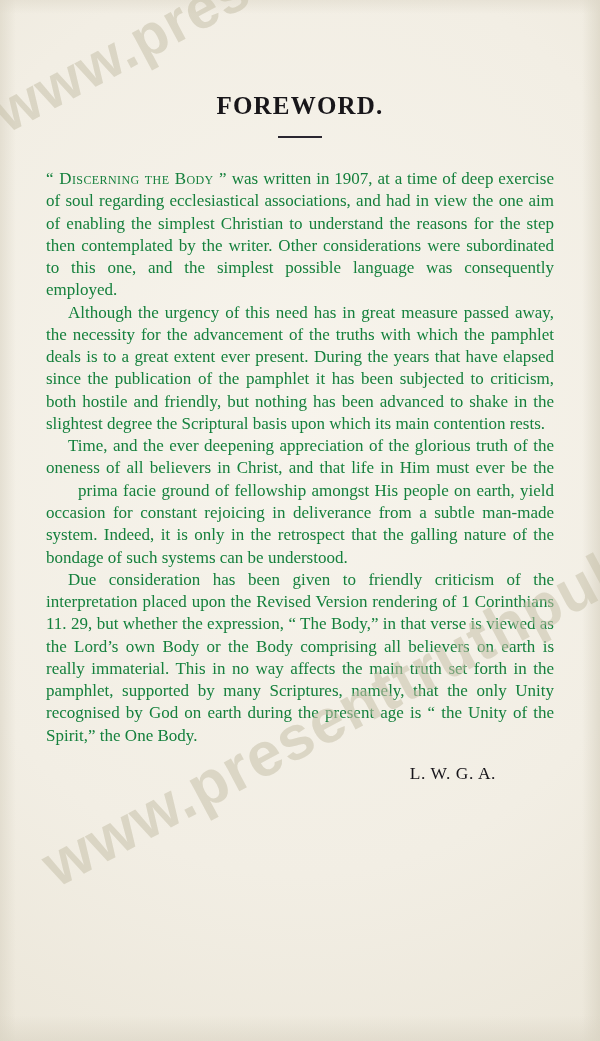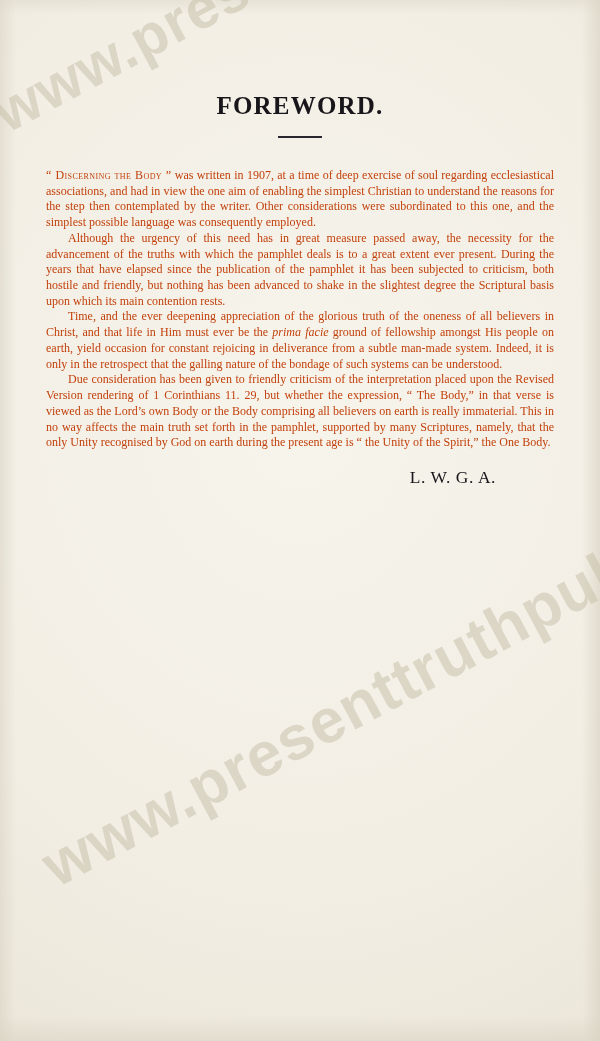--- a/index.html
+++ b/index.html
@@ -98,40 +98,40 @@
   }
   .rule {
     width: 44px;
     height: 2px;
     background: #2a2630;
     margin: 16px auto 0 auto;
   }
 
   .body-text {
     margin-top: 30px;
-    font-size: 12px;
+    font-size: 17px;
     line-height: 1.31;
-    color: #c2410c;
+    color: #15803d;
     text-align: justify;
     text-justify: inter-word;
     hyphens: none;
   }
   .body-text p {
     margin: 0;
     text-indent: 22px;
   }
   .body-text p.first {
     text-indent: 0;
   }
   .smallcaps {
     font-variant: small-caps;
     letter-spacing: .4px;
   }
   .italic {
-    font-style: italic;
+    margin-left: 32px;
   }
   .signature {
     margin-top: 16px;
     text-align: right;
     padding-right: 58px;
     font-size: 17.4px;
     letter-spacing: .6px;
     color: #17151a;
   }
 </style>

